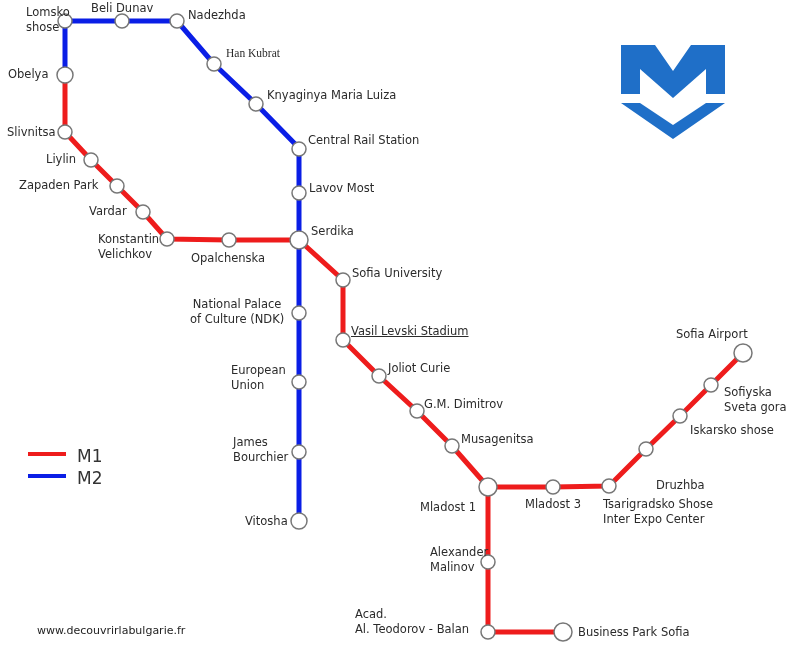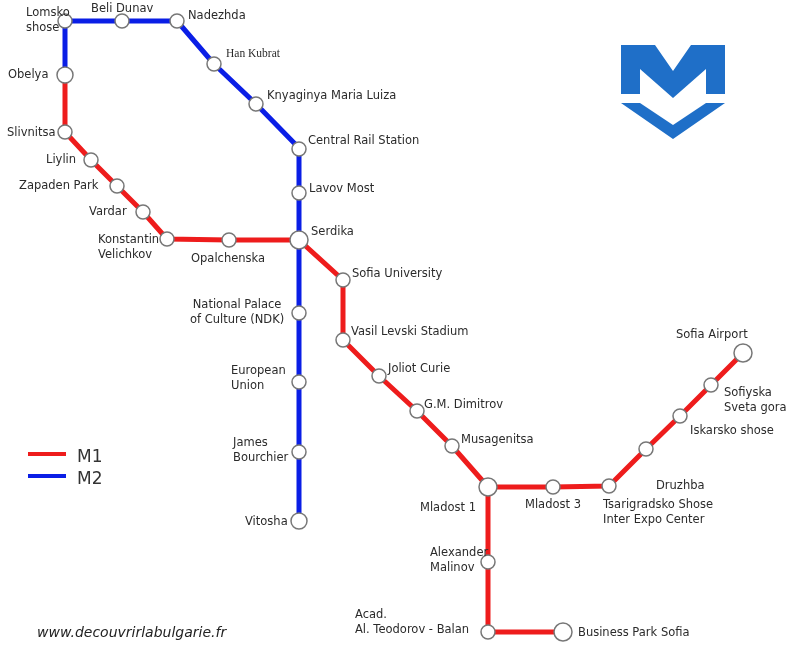--- a/index.html
+++ b/index.html
@@ -3,21 +3,21 @@
 <meta charset="utf-8">
 <style>
   html, body { margin: 0; padding: 0; background: #ffffff; }
   body { width: 800px; height: 649px; position: relative; overflow: hidden;
          font-family: "DejaVu Sans", sans-serif; color: #2b2b2b; }
   #map { position: absolute; left: 0; top: 0; width: 800px; height: 649px; }
   .lbl { position: absolute; font-size: 11.5px; line-height: 15px; white-space: pre; color: #2b2b2b; }
   .lbl.r { text-align: center; }
   .legend-line { position: absolute; height: 4px; width: 38px; }
   .legend-text { position: absolute; font-size: 17px; color: #333; }
-  .credit { position: absolute; font-size: 14px; font-style: italic; color: #222; }
+  .credit { position: absolute; font-size: 11px; color: #222; }
 </style>
 </head>
 <body>
 
 <svg id="map" viewBox="0 0 800 649" width="800" height="649">
 
   <polyline points="65,75 65,21 122,21 177,21 214,64 256,104 299,148 299,193 299,240 299,313 299,382 299,452 299,521" fill="none" stroke="#0a1ee6" stroke-width="5" stroke-linejoin="round"></polyline>
 
   <polyline points="65,75 65,132 91,160 117,186 143,212 167,239 229,240 299,240 343,280 343,340 379,376 417,411 452,446 488,487 553,487 609,486 646,449 680,416 711,385 743,353" fill="none" stroke="#ee1c1c" stroke-width="5" stroke-linejoin="round"></polyline>
   <polyline points="488,487 488,562 488,632 563,632" fill="none" stroke="#ee1c1c" stroke-width="5" stroke-linejoin="round"></polyline>
@@ -83,21 +83,21 @@
 <div class="lbl" style="left:245px;top:514px;">Vitosha</div>
 <div class="lbl" style="left:8px;top:67px;">Obelya</div>
 <div class="lbl" style="left:7px;top:125px;">Slivnitsa</div>
 <div class="lbl" style="left:46px;top:152px;">Liylin</div>
 <div class="lbl" style="left:19px;top:178px;">Zapaden Park</div>
 <div class="lbl" style="left:89px;top:204px;">Vardar</div>
 <div class="lbl" style="left:98px;top:232px;">Konstantin
 Velichkov</div>
 <div class="lbl" style="left:191px;top:251px;">Opalchenska</div>
 <div class="lbl" style="left:352px;top:266px;">Sofia University</div>
-<div class="lbl" style="left:351px;top:324px;">Vasil Levski Stadium</div>
+<div class="lbl" style="left:351px;top:324px;text-decoration:underline;">Vasil Levski Stadium</div>
 <div class="lbl" style="left:388px;top:361px;">Joliot Curie</div>
 <div class="lbl" style="left:424px;top:397px;">G.M. Dimitrov</div>
 <div class="lbl" style="left:461px;top:432px;">Musagenitsa</div>
 <div class="lbl" style="left:420px;top:500px;">Mladost 1</div>
 <div class="lbl" style="left:525px;top:497px;">Mladost 3</div>
 <div class="lbl" style="left:603px;top:497px;">Tsarigradsko Shose
 Inter Expo Center</div>
 <div class="lbl" style="left:656px;top:455px;margin-top:23px;">Druzhba</div>
 <div class="lbl" style="left:690px;top:423px;">Iskarsko shose</div>
 <div class="lbl" style="left:724px;top:385px;">Sofiyska

